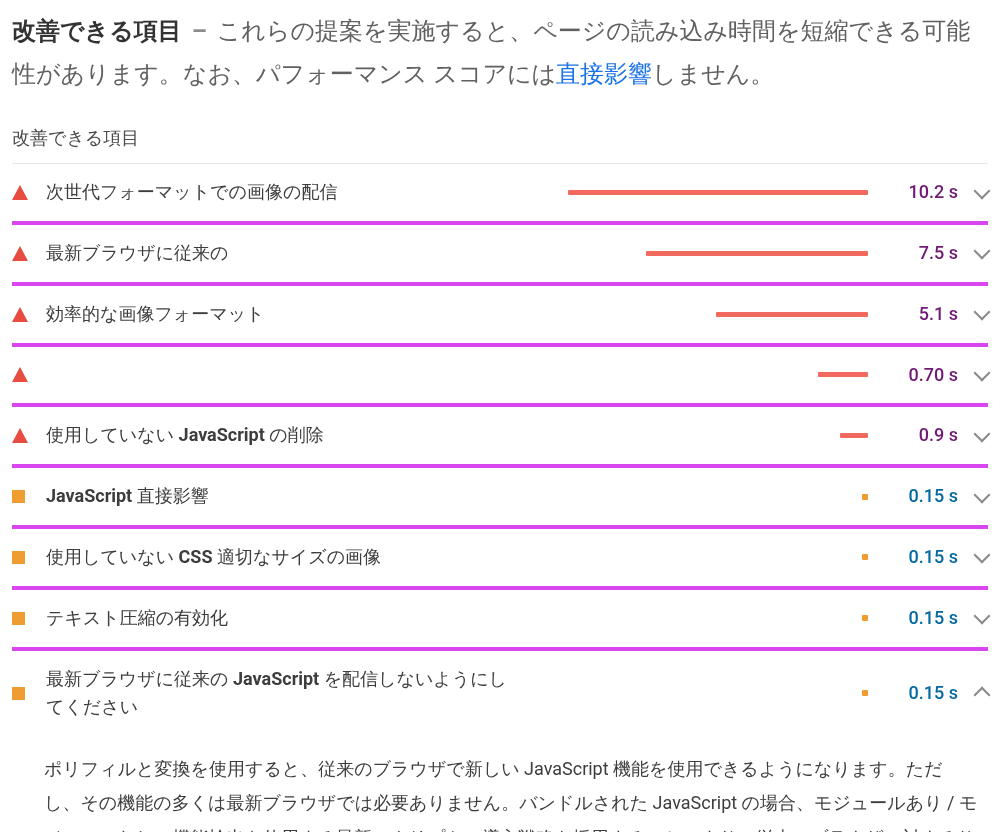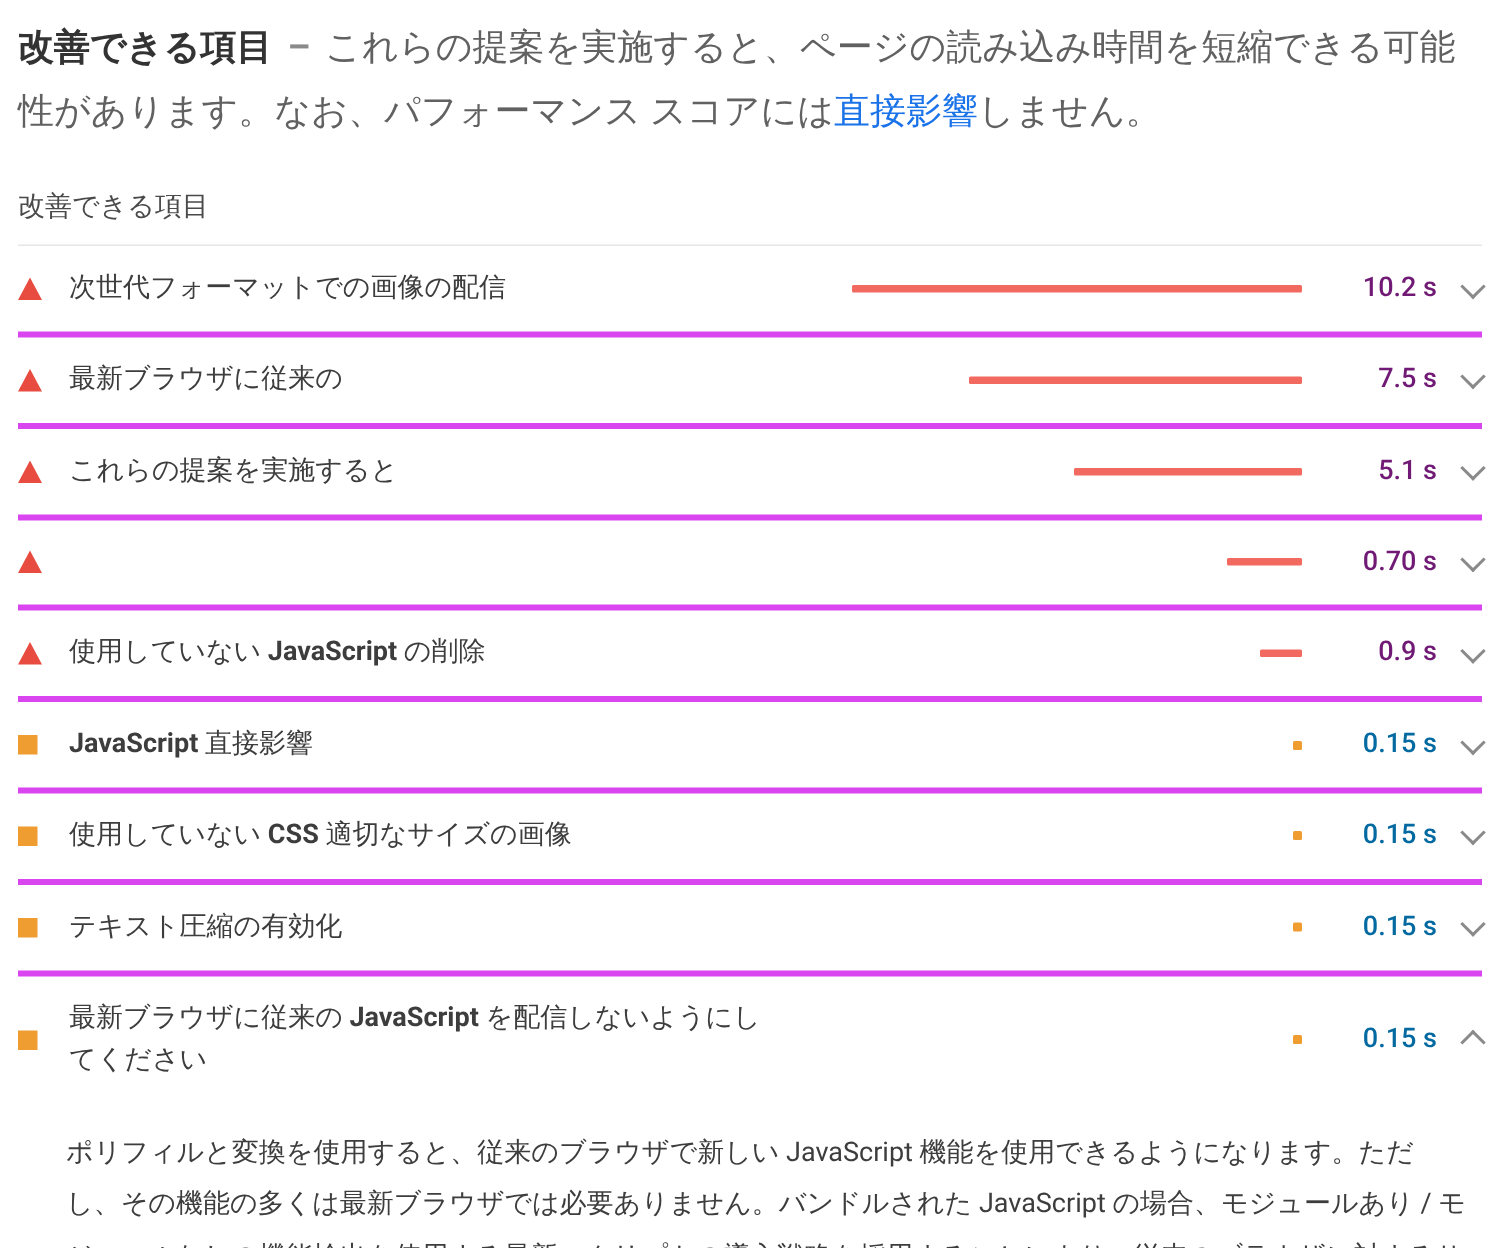--- a/index.html
+++ b/index.html
@@ -174,21 +174,21 @@
       </div>
       <div class="savings-col savings-red">7.5 s</div>
       <div class="chev-col">
         <div class="chev"></div>
       </div>
     </div>
     <div class="row">
       <div class="icon-col">
         <div class="triangle-red"></div>
       </div>
-      <div class="label-col"><span>これらの提案を実施すると</span><span class="bold"></span><span></span></div>
+      <div class="label-col"><span>効率的な画像フォーマット</span><span class="bold"></span><span></span></div>
       <div class="bar-col">
         <div class="bar-inner-wrap">
           <div class="bar" style="width: 152px;"></div>
         </div>
       </div>
       <div class="savings-col savings-red">5.1 s</div>
       <div class="chev-col">
         <div class="chev"></div>
       </div>
     </div>

